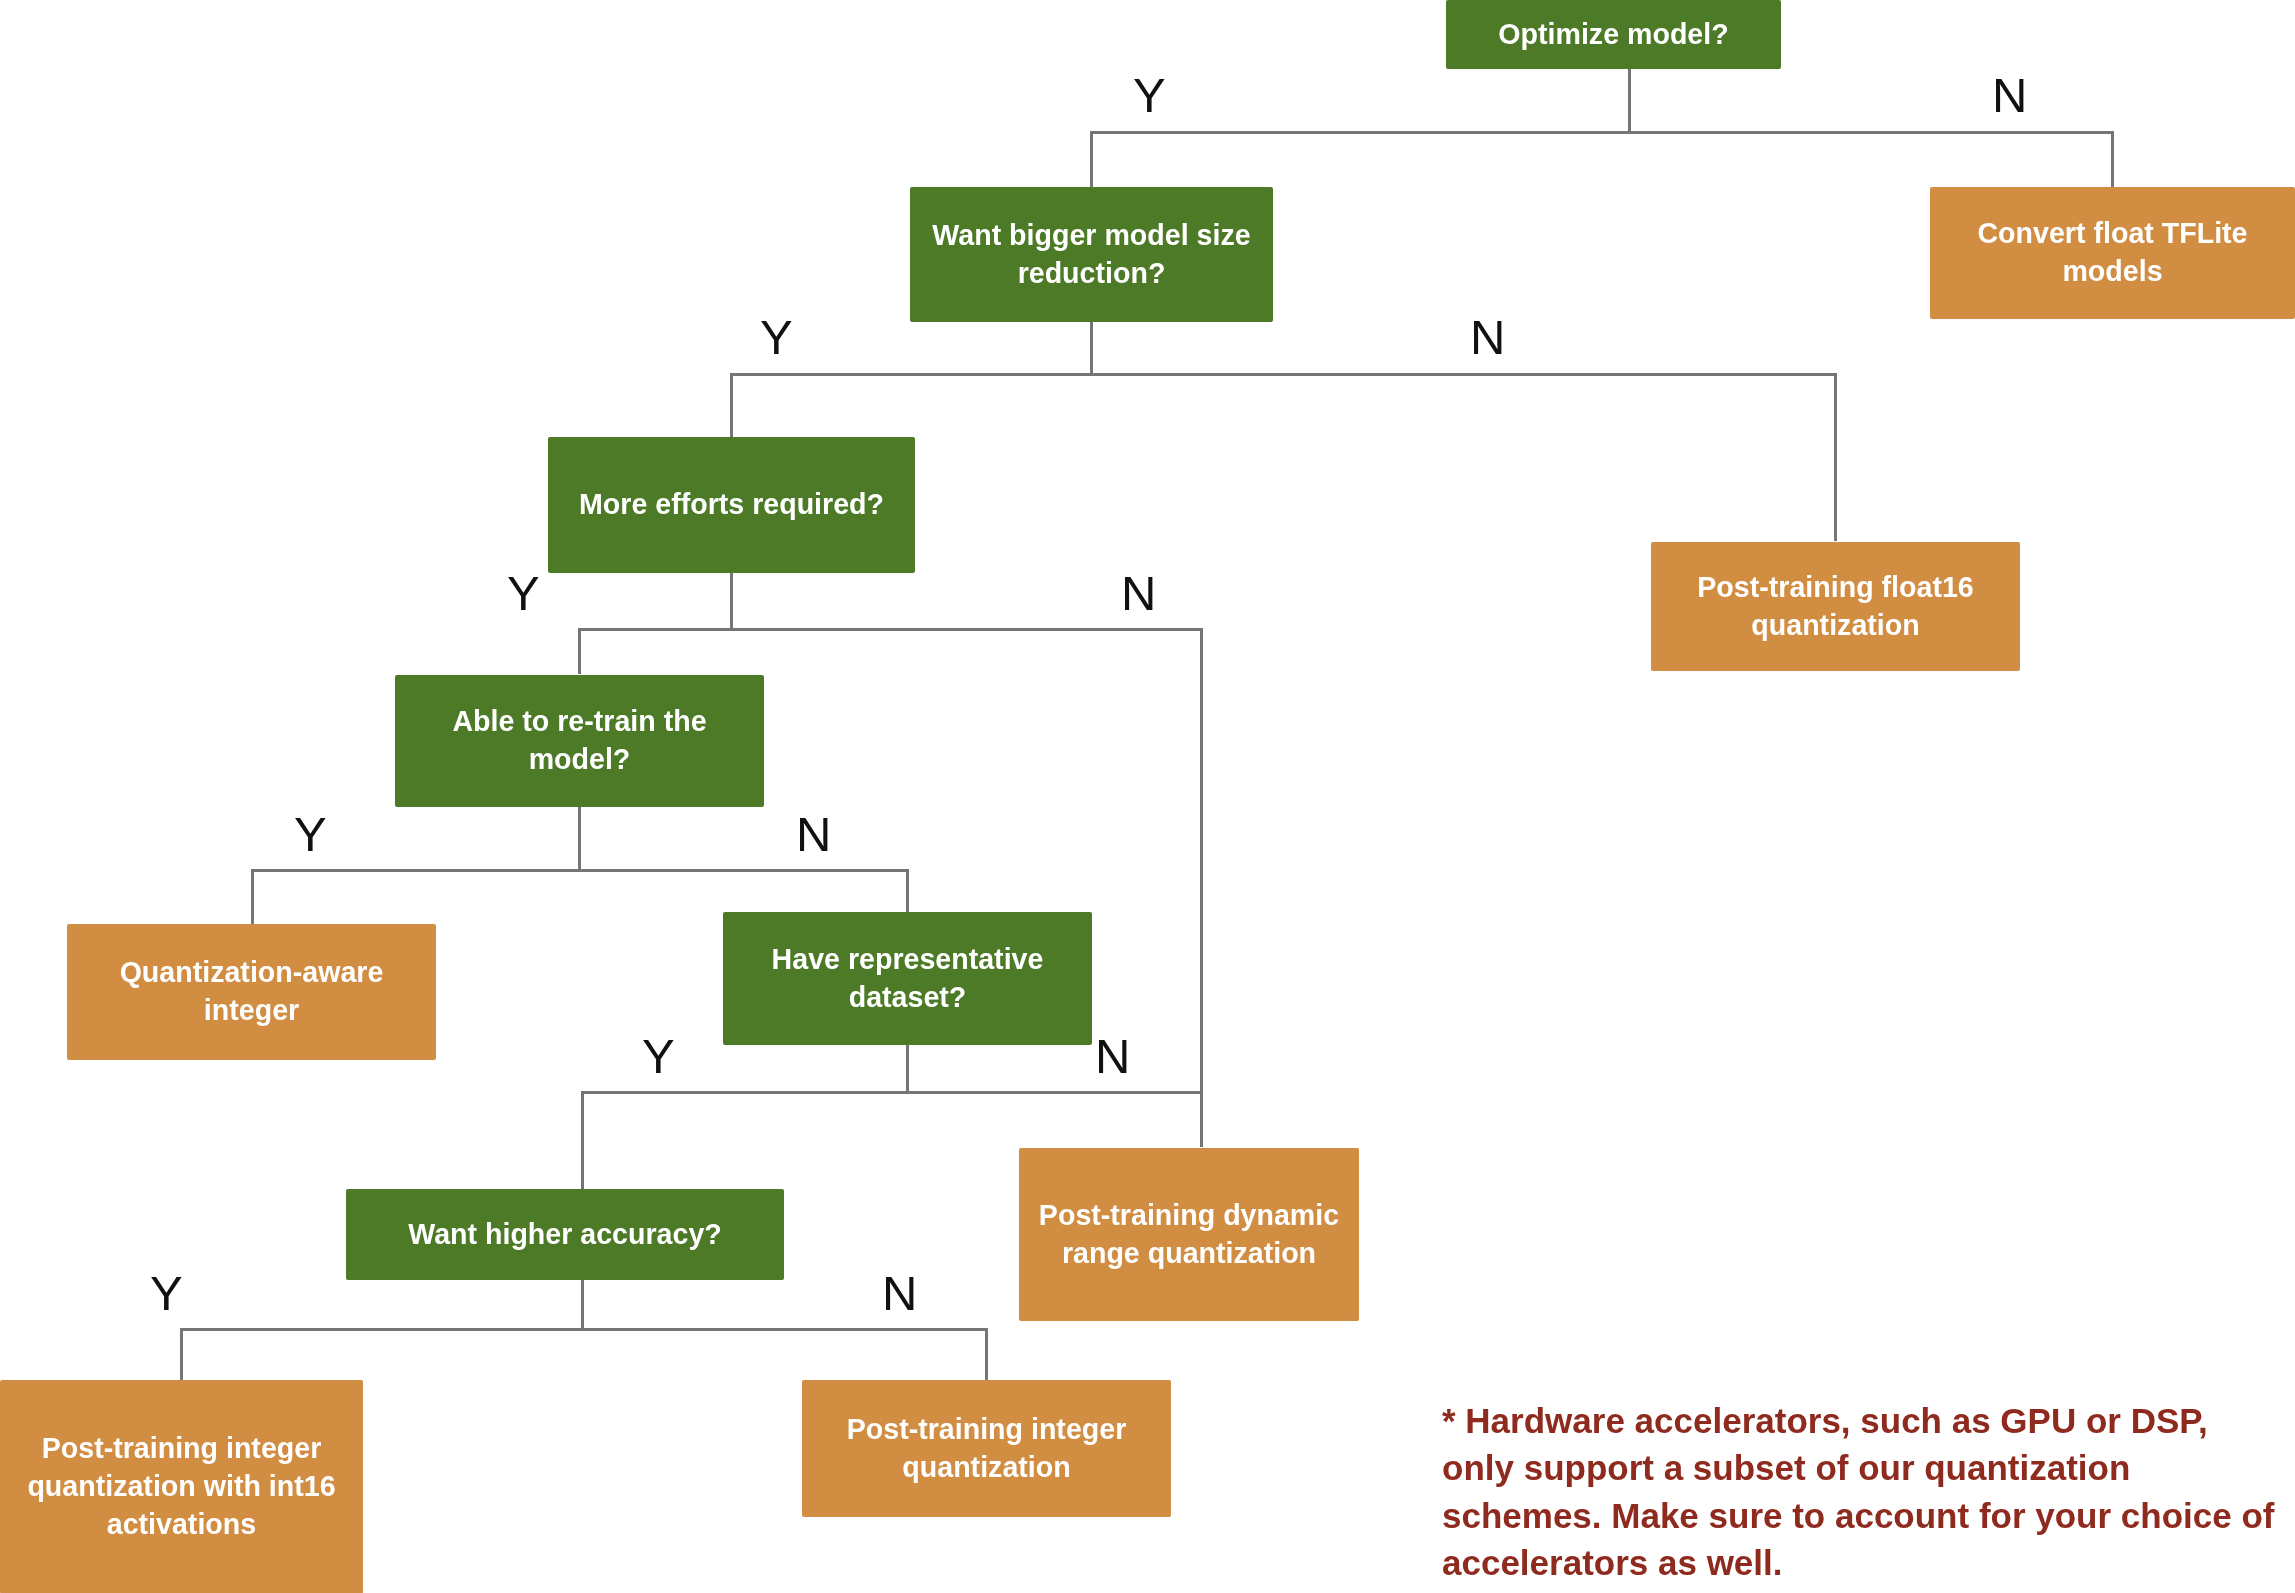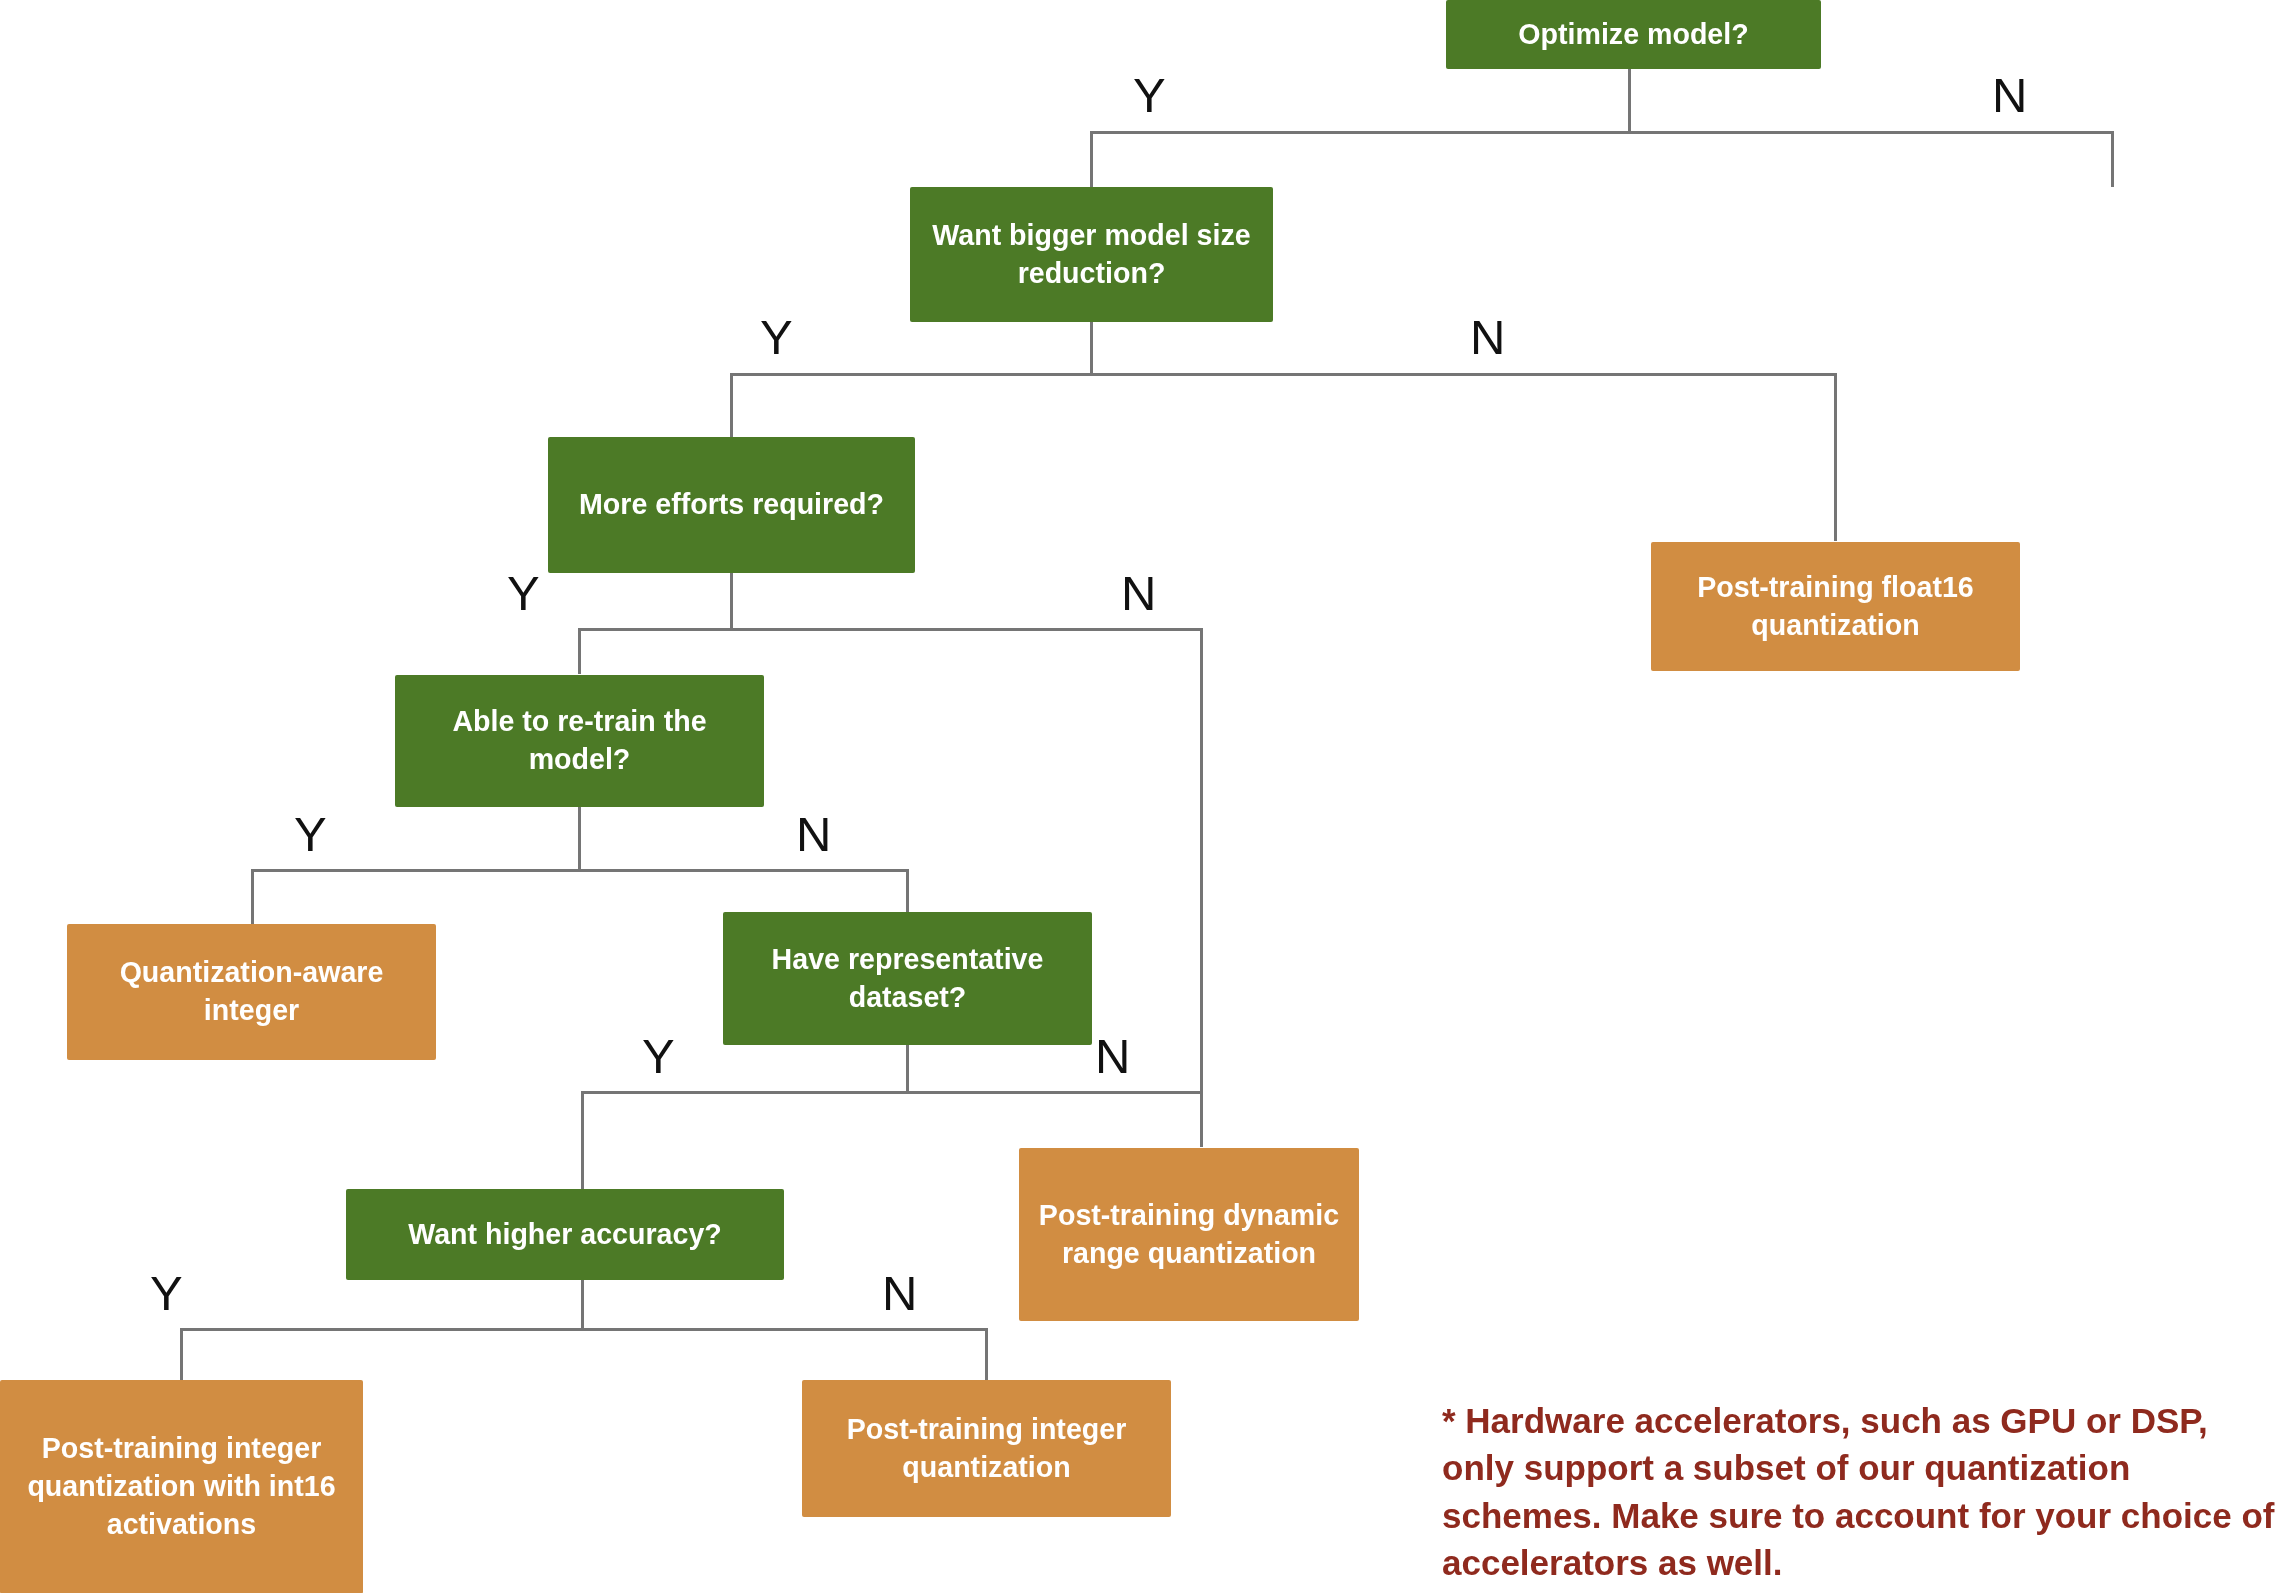--- a/index.html
+++ b/index.html
@@ -72,28 +72,31 @@
   <div class="branch-label" style="left:1470px;top:313px;">N</div>
   <div class="branch-label" style="left:507px;top:569px;">Y</div>
   <div class="branch-label" style="left:1121px;top:569px;">N</div>
   <div class="branch-label" style="left:294px;top:810px;">Y</div>
   <div class="branch-label" style="left:796px;top:810px;">N</div>
   <div class="branch-label" style="left:642px;top:1032px;">Y</div>
   <div class="branch-label" style="left:1095px;top:1032px;">N</div>
   <div class="branch-label" style="left:150px;top:1269px;">Y</div>
   <div class="branch-label" style="left:882px;top:1269px;">N</div>
 
-  <div class="node decision" style="left:1446px;top:0px;width:375px;height:69px;">
+  <div class="node decision" style="left:1446px;top:0px;width:335px;height:69px;">
     <span>Optimize model?</span>
   </div>
 
   <div class="node decision" style="left:910px;top:187px;width:363px;height:135px;">
     <span>Want bigger model size reduction?</span>
   </div>
 
+  <div class="node outcome" style="left:1930px;top:187px;width:365px;height:132px;">
+    <span>Convert float TFLite models</span>
+  </div>
 
   <div class="node decision" style="left:548px;top:437px;width:367px;height:136px;">
     <span>More efforts required?</span>
   </div>
 
   <div class="node outcome" style="left:1651px;top:542px;width:369px;height:129px;">
     <span>Post-training float16 quantization</span>
   </div>
 
   <div class="node decision" style="left:395px;top:675px;width:369px;height:132px;">

